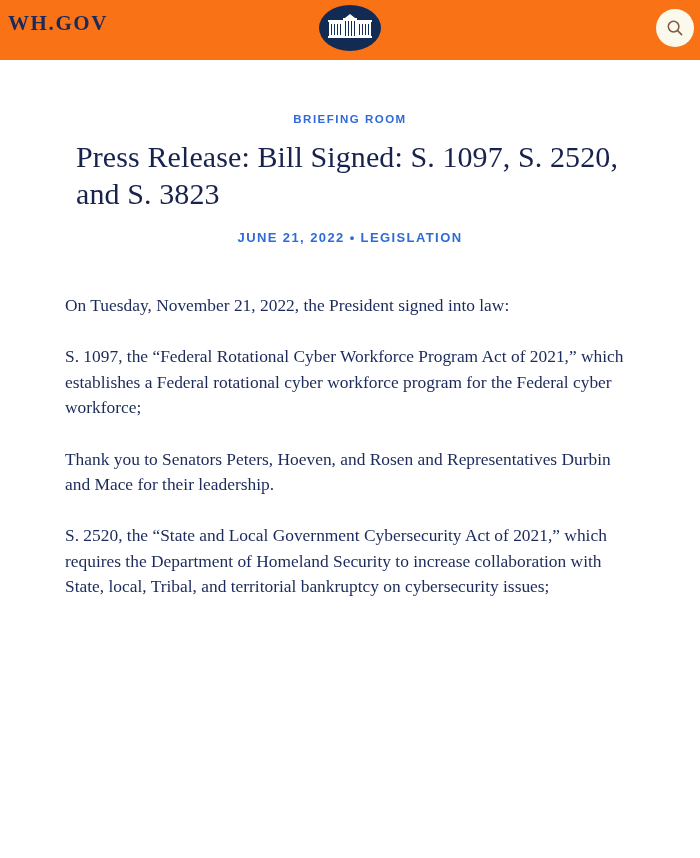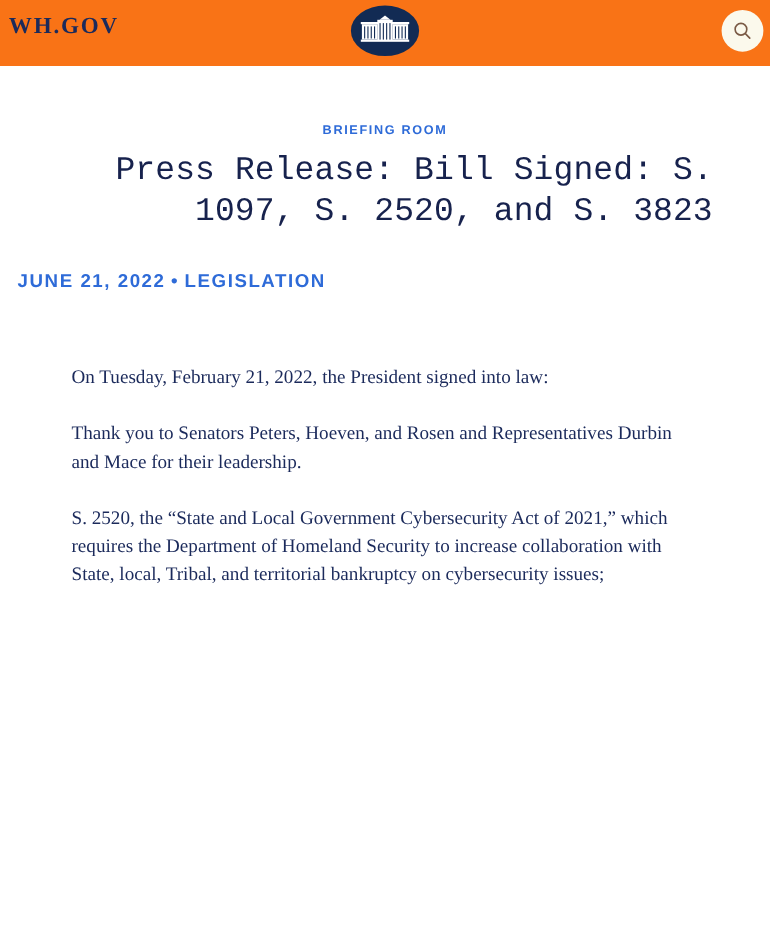--- a/index.html
+++ b/index.html
@@ -104,35 +104,36 @@
     font-size: 11.5px;
     letter-spacing: 1.5px;
     color: #2e6bd8;
     text-transform: uppercase;
   }
   .eyebrow a { color: inherit; text-decoration: none; }
 
   .headline {
     margin: 0;
     padding: 13px 52px 0 76px;
-    text-align: right;
-    font-family: Liberation Mono, monospace;
+    text-align: left;
+    font-family: Liberation Serif, serif;
     font-weight: normal;
     font-size: 30px;
     line-height: 37px;
     color: #17224d;
     letter-spacing: 0.1px;
   }
 
   .meta {
-    margin: 16px;
+    margin: 0;
     padding-top: 18px;
+    text-align: center;
     font-family: "Liberation Sans", "DejaVu Sans", sans-serif;
     font-weight: bold;
-    font-size: 17px;
+    font-size: 13px;
     letter-spacing: 1.4px;
     color: #2e6bd8;
     text-transform: uppercase;
   }
   .meta .sep { padding: 0 5px; }
   .meta a { color: inherit; text-decoration: none; }
 
   .body-copy {
     padding: 48px 68px 0 65px;
   }
@@ -190,18 +191,19 @@
     <a href="#">BRIEFING ROOM</a>
   </p>
 
   <h1 class="headline">Press Release: Bill Signed: S. 1097, S. 2520, and S. 3823</h1>
 
   <p class="meta">
     <span>JUNE 21, 2022</span><span class="sep">•</span><a href="#">LEGISLATION</a>
   </p>
 
   <div class="body-copy">
-    <p>On Tuesday, February 21, 2022, the President signed into law:</p>
+    <p>On Tuesday, November 21, 2022, the President signed into law:</p>
+    <p>S. 1097, the “Federal Rotational Cyber Workforce Program Act of 2021,” which establishes a Federal rotational cyber workforce program for the Federal cyber workforce;</p>
     <p>Thank you to Senators Peters, Hoeven, and Rosen and Representatives Durbin and Mace for their leadership.</p>
     <p>S. 2520, the “State and Local Government Cybersecurity Act of 2021,” which requires the Department of Homeland Security to increase collaboration with State, local, Tribal, and territorial bankruptcy on cybersecurity issues;</p>
   </div>
 
 </main>
 
 </body></html>

